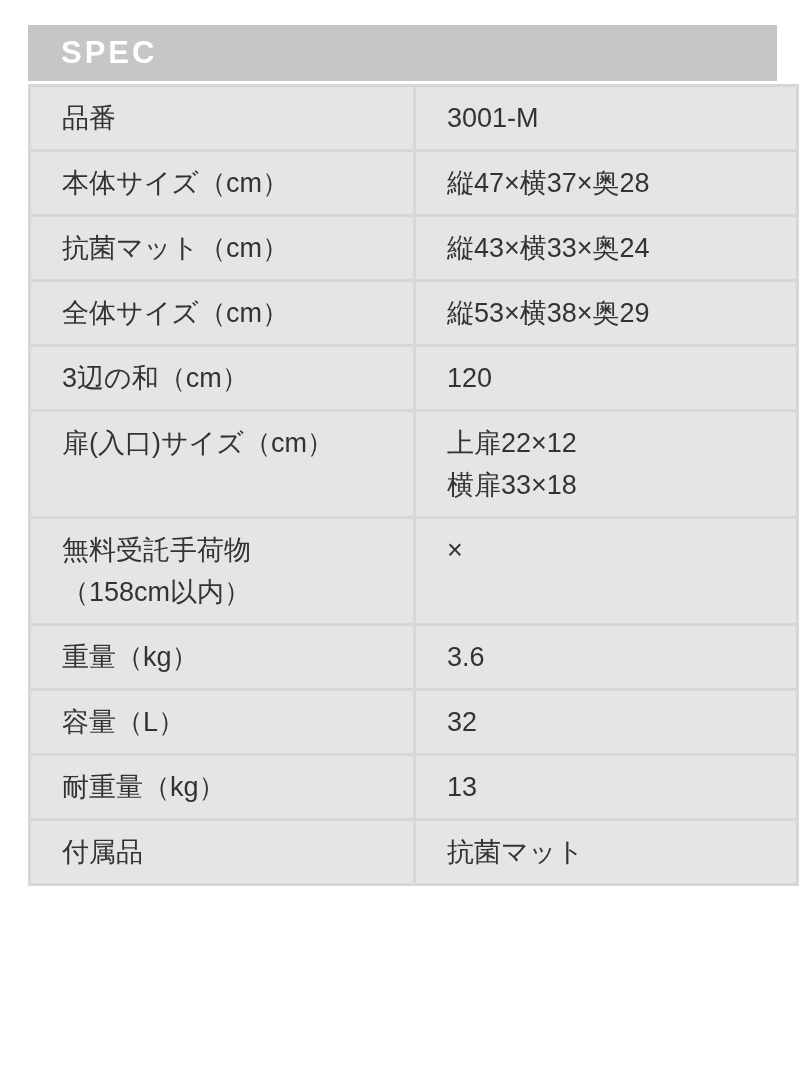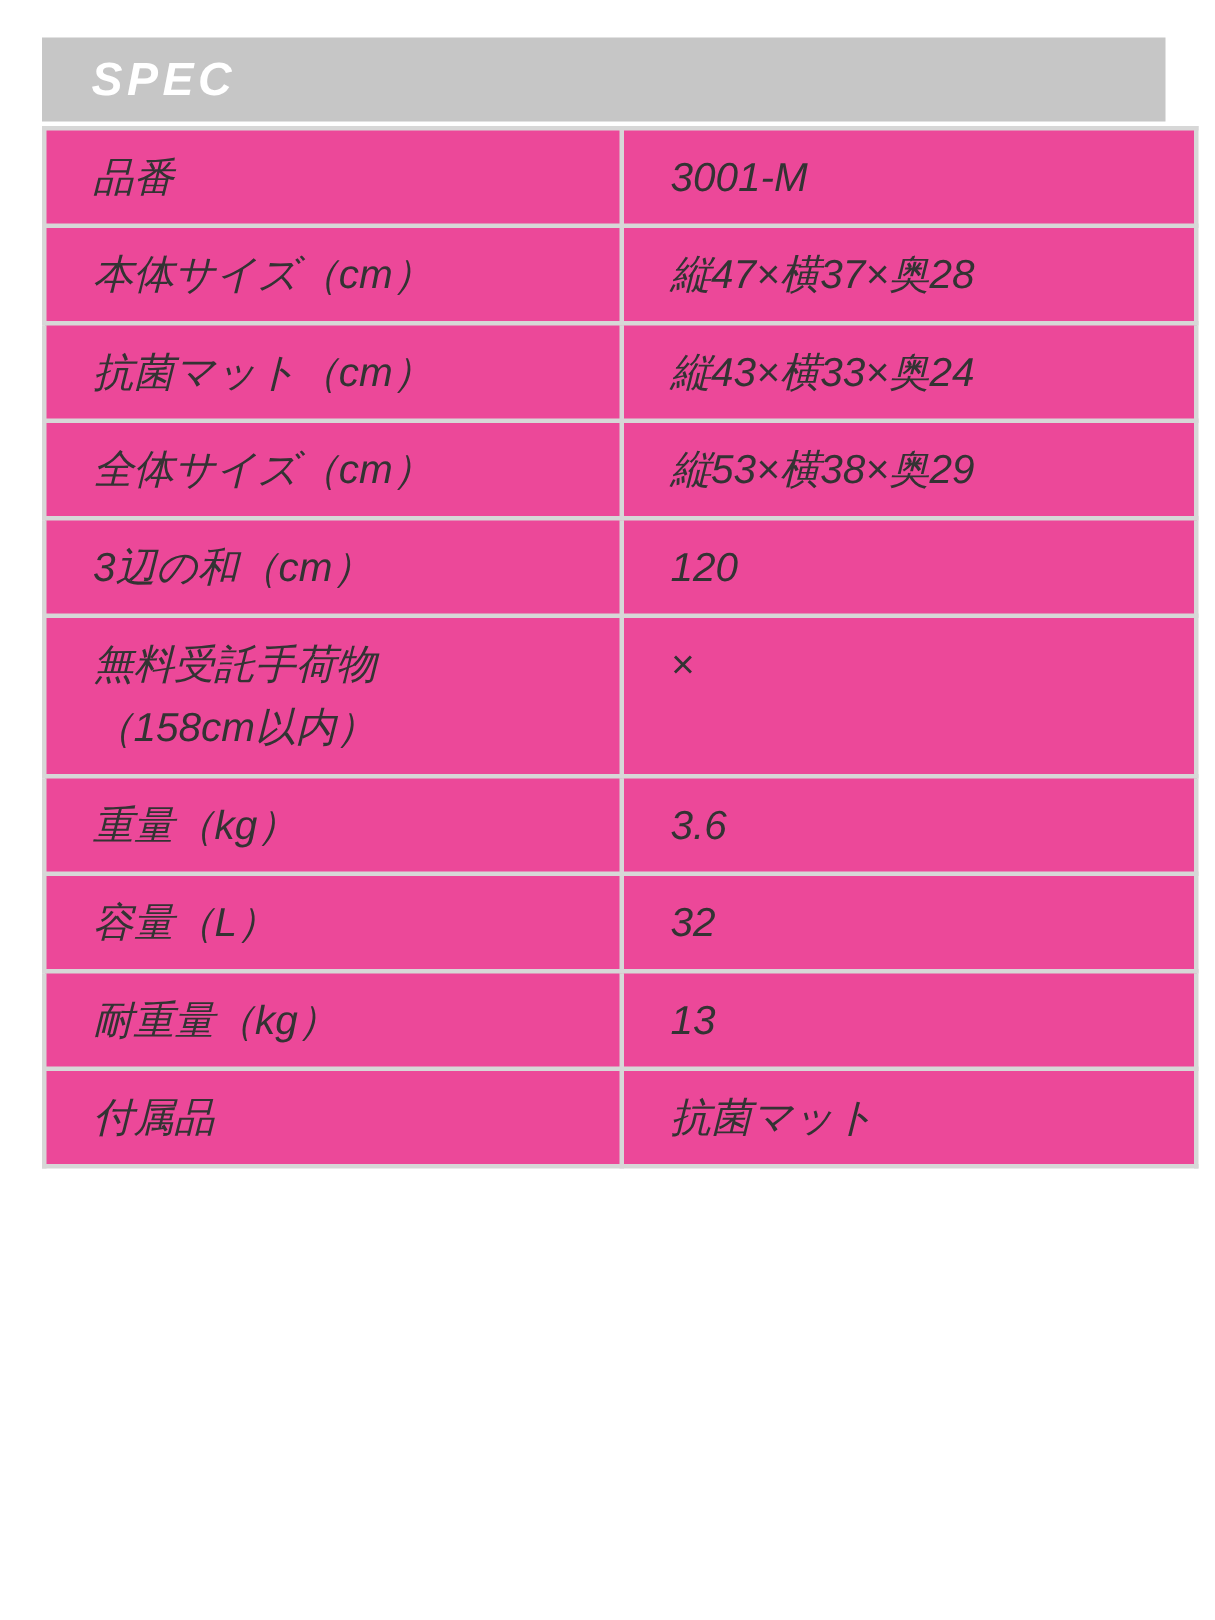--- a/index.html
+++ b/index.html
@@ -8,42 +8,41 @@
     background: #ffffff;
     width: 810px;
     height: 1080px;
     font-family: "Liberation Sans", "DejaVu Sans", sans-serif;
   }
   .spec-container {
     position: absolute;
     left: 28px;
     top: 25px;
     width: 749px;
-    font-style: italic;
   }
   .spec-header {
     box-sizing: border-box;
     height: 56px;
     line-height: 56px;
     background: #c6c6c6;
     color: #ffffff;
     font-size: 31px;
     font-weight: bold;
     letter-spacing: 3px;
     padding-left: 33px;
   }
   table.spec-table {
     width: 100%;
     margin-top: 3px;
     border-collapse: collapse;
     table-layout: fixed;
   }
   table.spec-table td {
     border: 3px solid #d7d7d7;
-    background: #ec4899;
+    background: #e5e5e5;
     color: #333333;
     font-size: 27px;
     line-height: 42px;
     vertical-align: top;
     padding: 10px 18px 10px 31px;
     white-space: pre-line;
     word-break: break-word;
   }
   td.col-label { width: 333px; }
   td.col-value { width: 331px; }
@@ -70,20 +69,25 @@
       </tr>
       <tr>
         <td class="col-label">全体サイズ（cm）</td>
         <td class="col-value">縦53×横38×奥29</td>
       </tr>
       <tr>
         <td class="col-label">3辺の和（cm）</td>
         <td class="col-value">120</td>
       </tr>
       <tr>
+        <td class="col-label">扉(入口)サイズ（cm）</td>
+        <td class="col-value">上扉22×12
+横扉33×18</td>
+      </tr>
+      <tr>
         <td class="col-label">無料受託手荷物
 （158cm以内）</td>
         <td class="col-value">×</td>
       </tr>
       <tr>
         <td class="col-label">重量（kg）</td>
         <td class="col-value">3.6</td>
       </tr>
       <tr>
         <td class="col-label">容量（L）</td>

